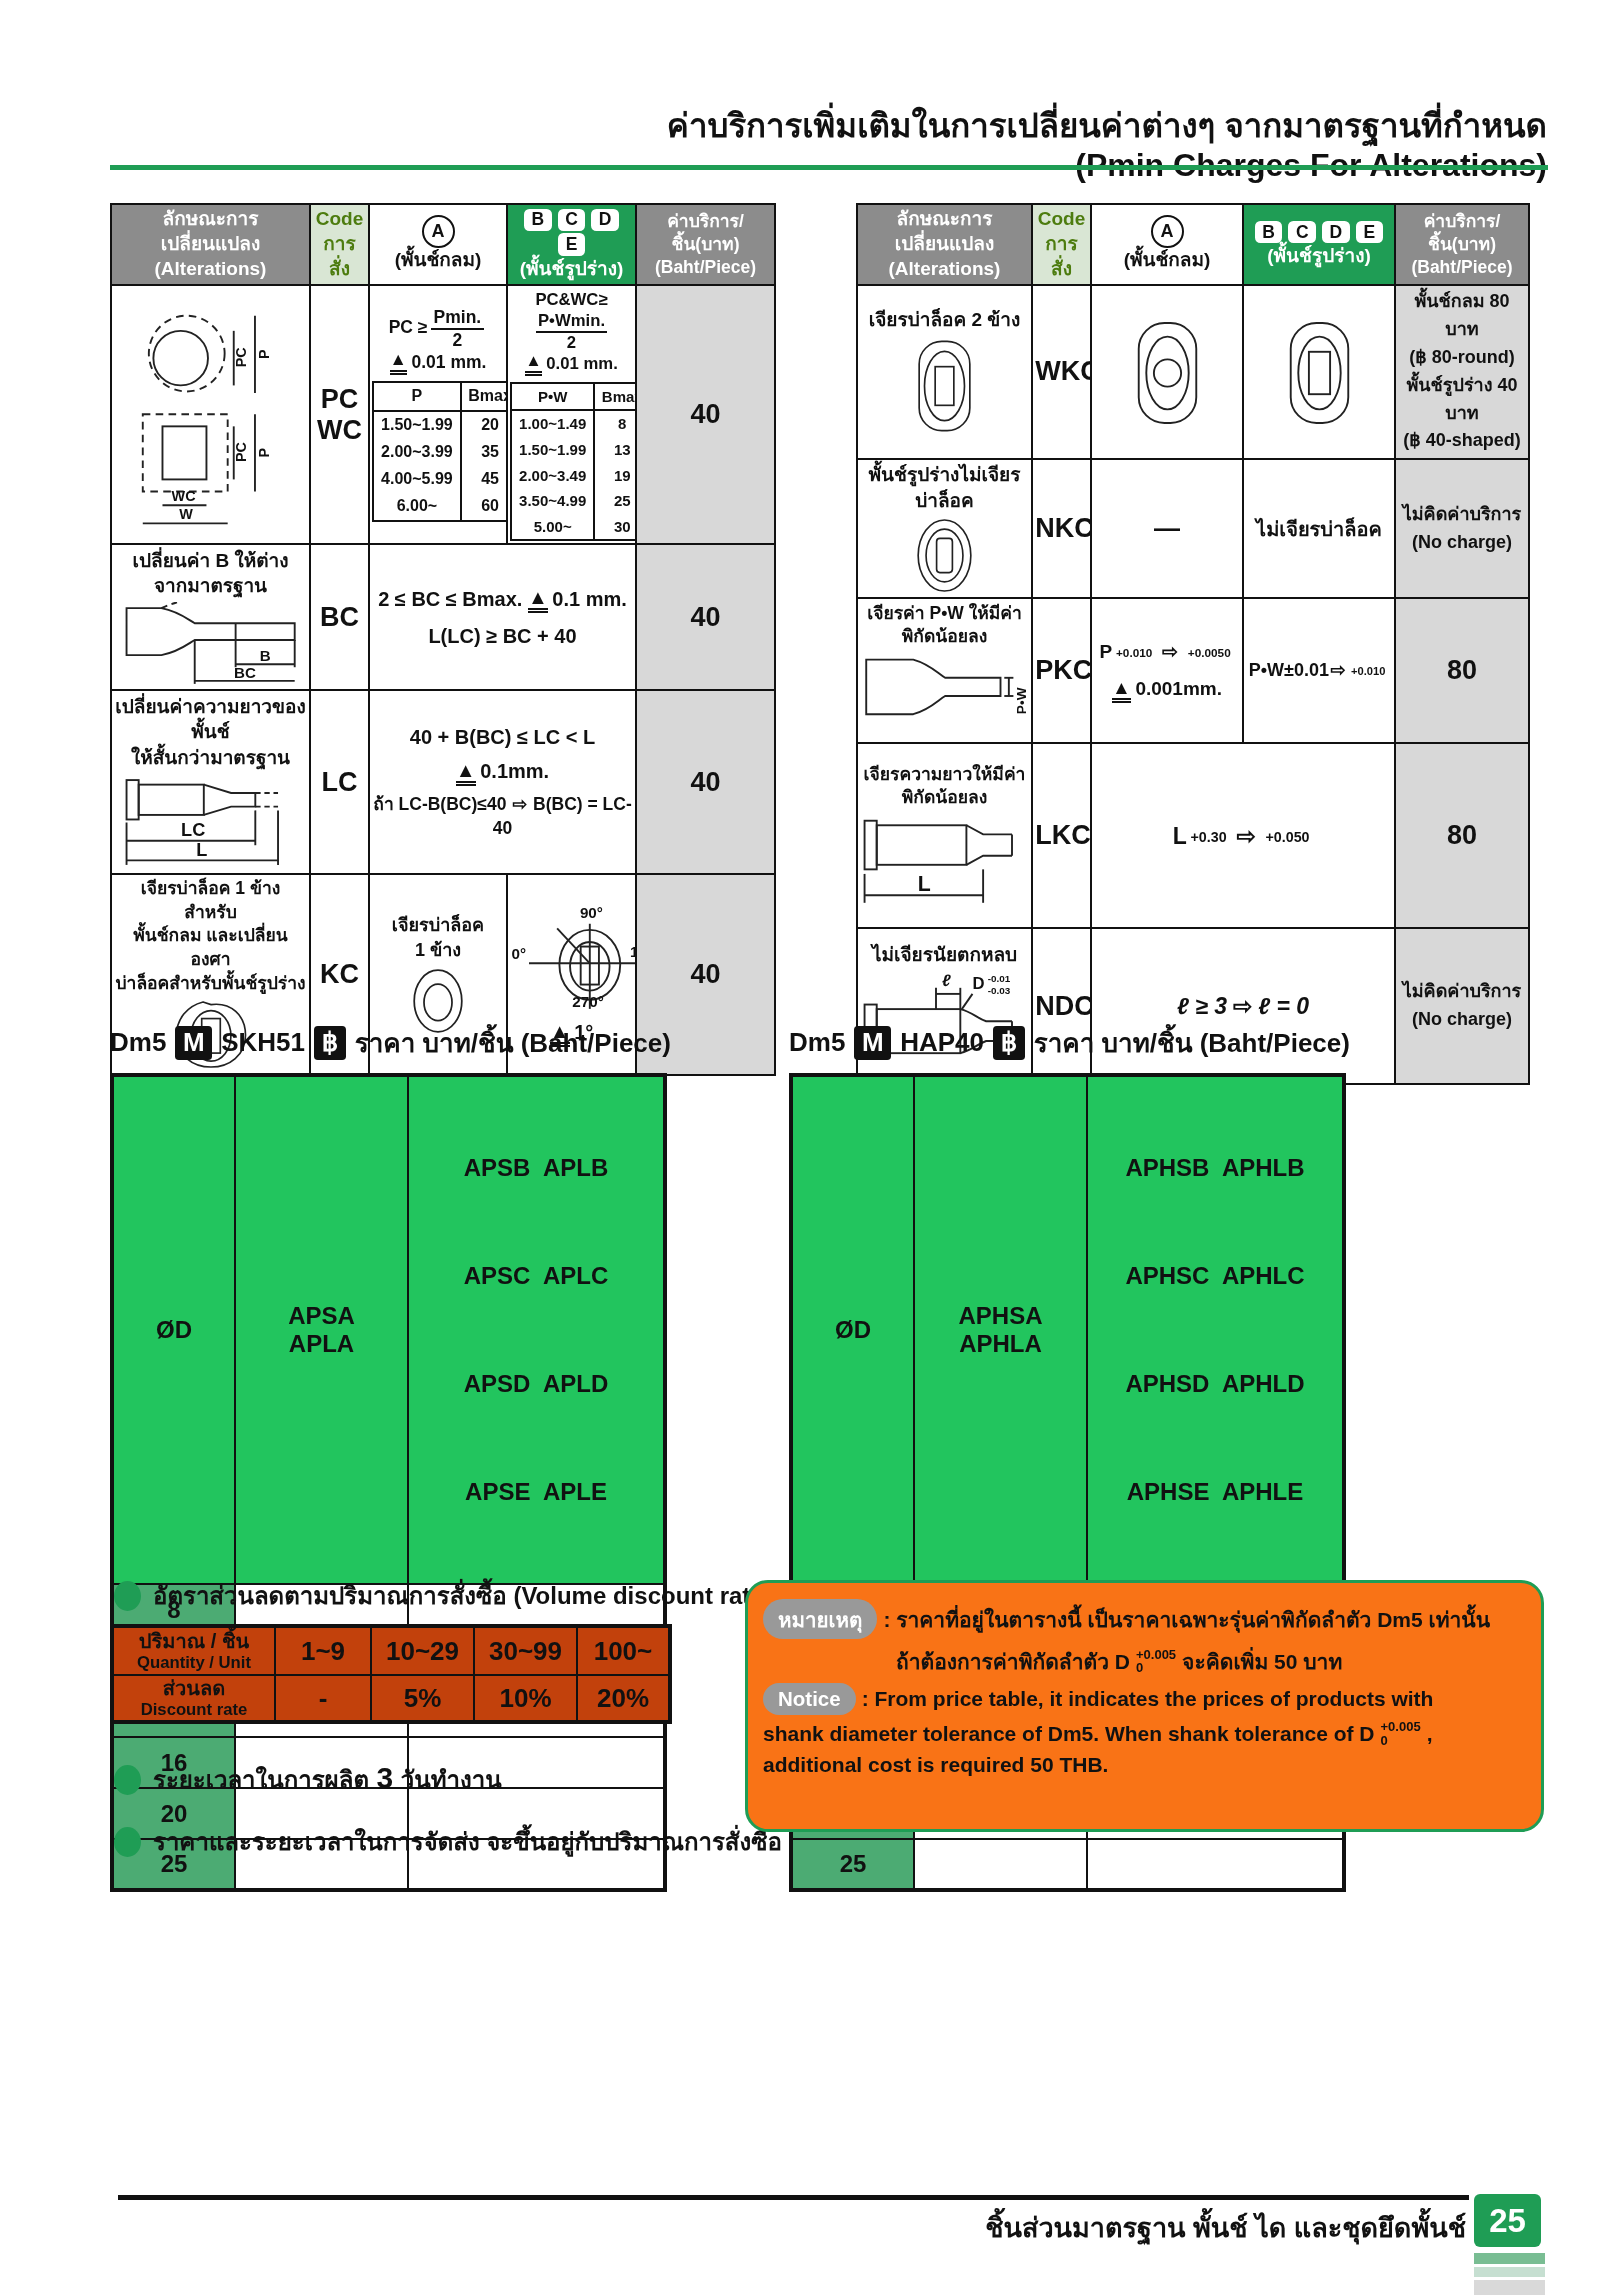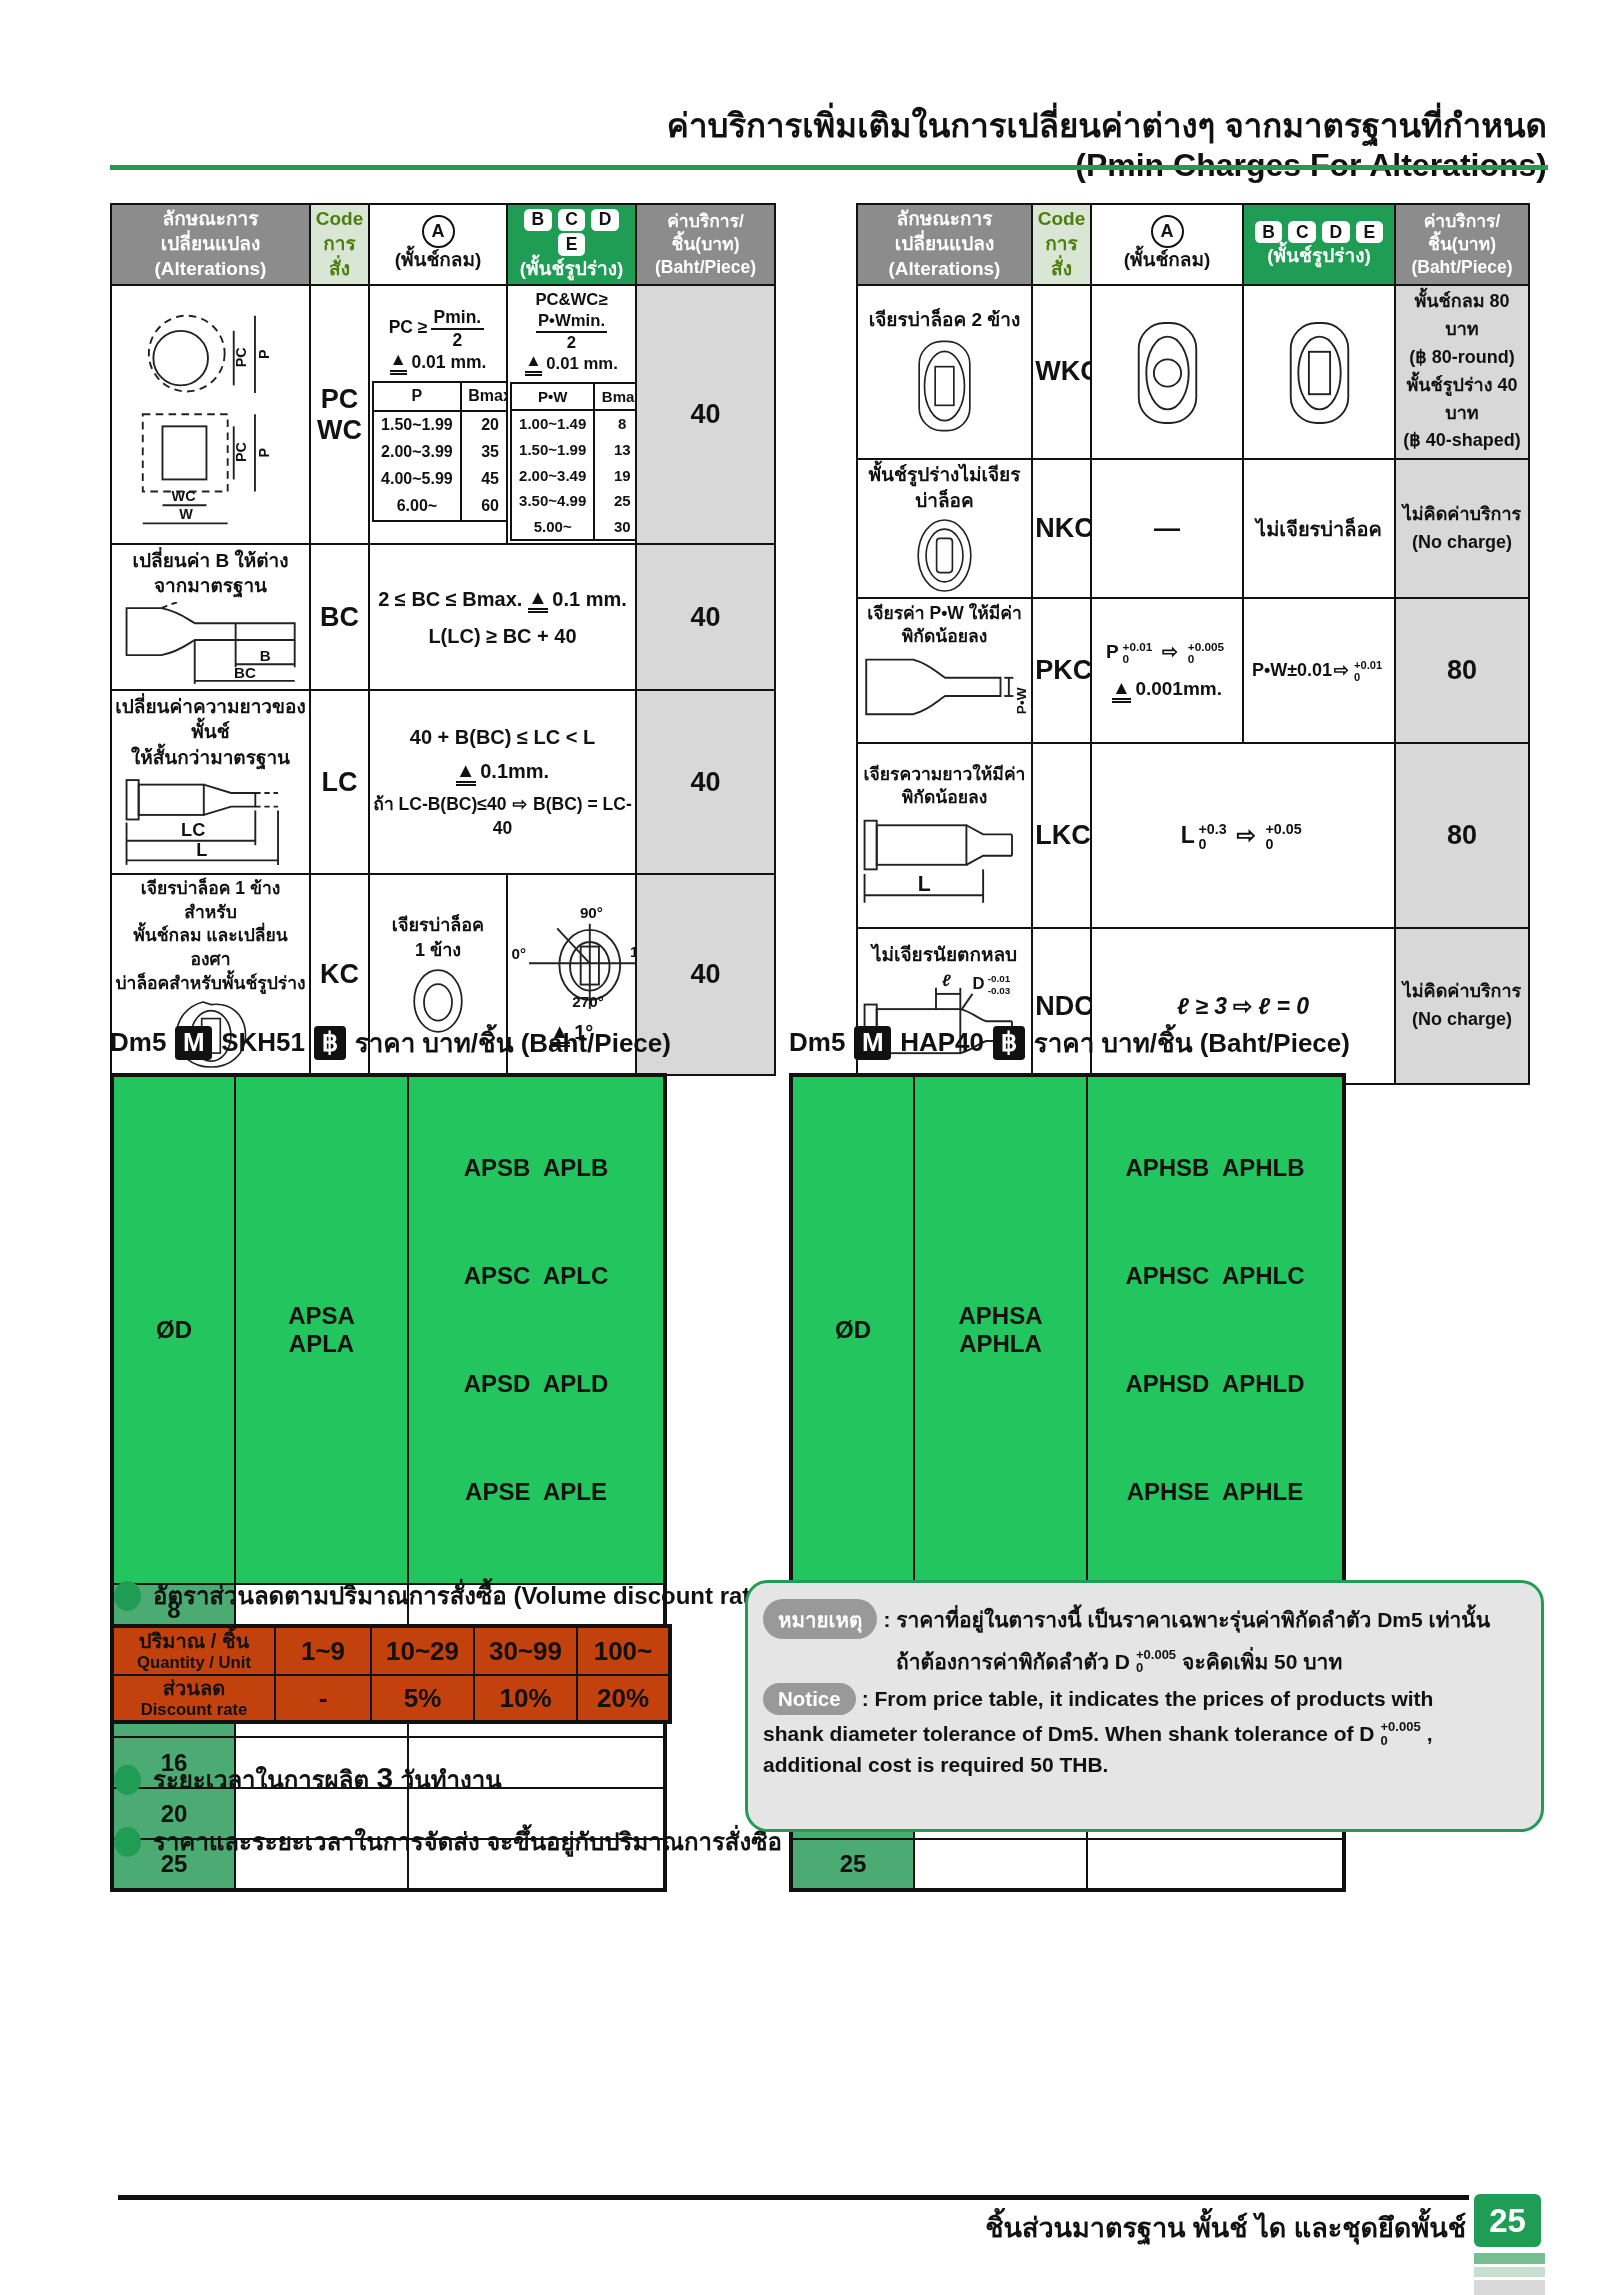--- a/index.html
+++ b/index.html
@@ -25,21 +25,21 @@
       margin:0 3px;font-weight:bold;font-size:17.5px;line-height:1.1;}
   .cell-alt{background:#fff;font-weight:bold;font-size:19px;line-height:1.35;}
   .cell-code{background:#fff;font-weight:bold;font-size:27px;line-height:1.15;}
   .cell-spec{background:#fff;font-weight:bold;font-size:20px;line-height:1.4;}
   .cell-price{background:#d8d8d8;font-weight:bold;font-size:27px;}
   .cell-price-sm{font-size:18px;line-height:1.55;}
   .incr{display:inline-block;line-height:1;border-bottom:5.3px double #111;padding-bottom:0.8px;
         margin:0 4.6px 0 0;vertical-align:middle;}
   .frac{display:inline-flex;flex-direction:column;vertical-align:middle;margin:0 3.8px;line-height:1.15;text-align:center;}
   .frac .fn{border-bottom:2.3px solid #111;padding:0 2.3px;}
-  .tol{display:inline-flex;flex-direction:column;text-align:left;line-height:1.05;font-size:0.62em;
+  .tol{display:inline-flex;flex-direction:row;text-align:left;line-height:1.05;font-size:0.62em;
        vertical-align:middle;margin:0 3.8px;}
   .arrow{font-weight:bold;margin:0 6px;}
   table.mini{border-collapse:collapse;margin:6px auto 0;font-size:16px;font-weight:bold;border:2.3px solid #111;}
   table.mini th,table.mini td{padding:2.3px 6.8px;text-align:center;border:none;}
   table.mini th{border-bottom:2.3px solid #111;}
   table.mini th+th,table.mini td+td{border-left:2.3px solid #111;}
   .diag{display:block;margin:3px auto 0;}
   .diag path,.diag line,.diag rect,.diag circle,.diag ellipse,.diag polyline{fill:none;stroke:#222;stroke-width:2.5;}
   .diag text{fill:#111;stroke:none;font-weight:bold;font-family:"Liberation Sans",sans-serif;}
 
@@ -59,21 +59,21 @@
   .lead-num{font-size:30px;margin:0 7.6px;}
   table.dtable{position:absolute;border-collapse:collapse;table-layout:fixed;border:4.6px solid #111;background:#c2410c;}
   table.dtable td{border:2.3px solid #111;text-align:center;vertical-align:middle;}
   .d-label{font-weight:bold;line-height:1.15;}
   .d-th{font-size:20px;}
   .d-en{font-size:16.7px;}
   .d-val{font-weight:bold;font-size:26px;}
 
   
   .notice{position:absolute;left:745px;top:1580px;width:799px;height:252px;border:3.8px solid #1f9d55;
-          border-radius:23px;background:#e5e5e5;box-sizing:border-box;padding:10.6px 15px;font-weight:bold;font-size:21px;}
+          border-radius:23px;background:#f97316;box-sizing:border-box;padding:10.6px 15px;font-weight:bold;font-size:21px;}
   .n-line{margin:5.3px 0;display:flex;align-items:center;gap:6px;flex-wrap:nowrap;}
   .n-indent{margin-left:133px;}
   .pill{display:inline-block;background:#999;color:#fff;border-radius:21px;padding:3.8px 15px;font-size:20.5px;flex:none;}
   .tol-big{font-size:0.62em;display:inline-flex;flex-direction:column;line-height:1.05;text-align:left;}
 
   
   .f-rule{position:absolute;left:118px;top:2195px;width:1351px;height:4.6px;background:#111;}
   .f-text{position:absolute;left:683px;top:2206px;width:783px;text-align:right;font-weight:bold;font-size:27px;}
   .f-page{position:absolute;left:1474px;top:2194px;width:67px;height:53px;background:#1f9d55;color:#fff;
           font-weight:bold;font-size:33px;display:flex;align-items:center;justify-content:center;border-radius:6px;}

